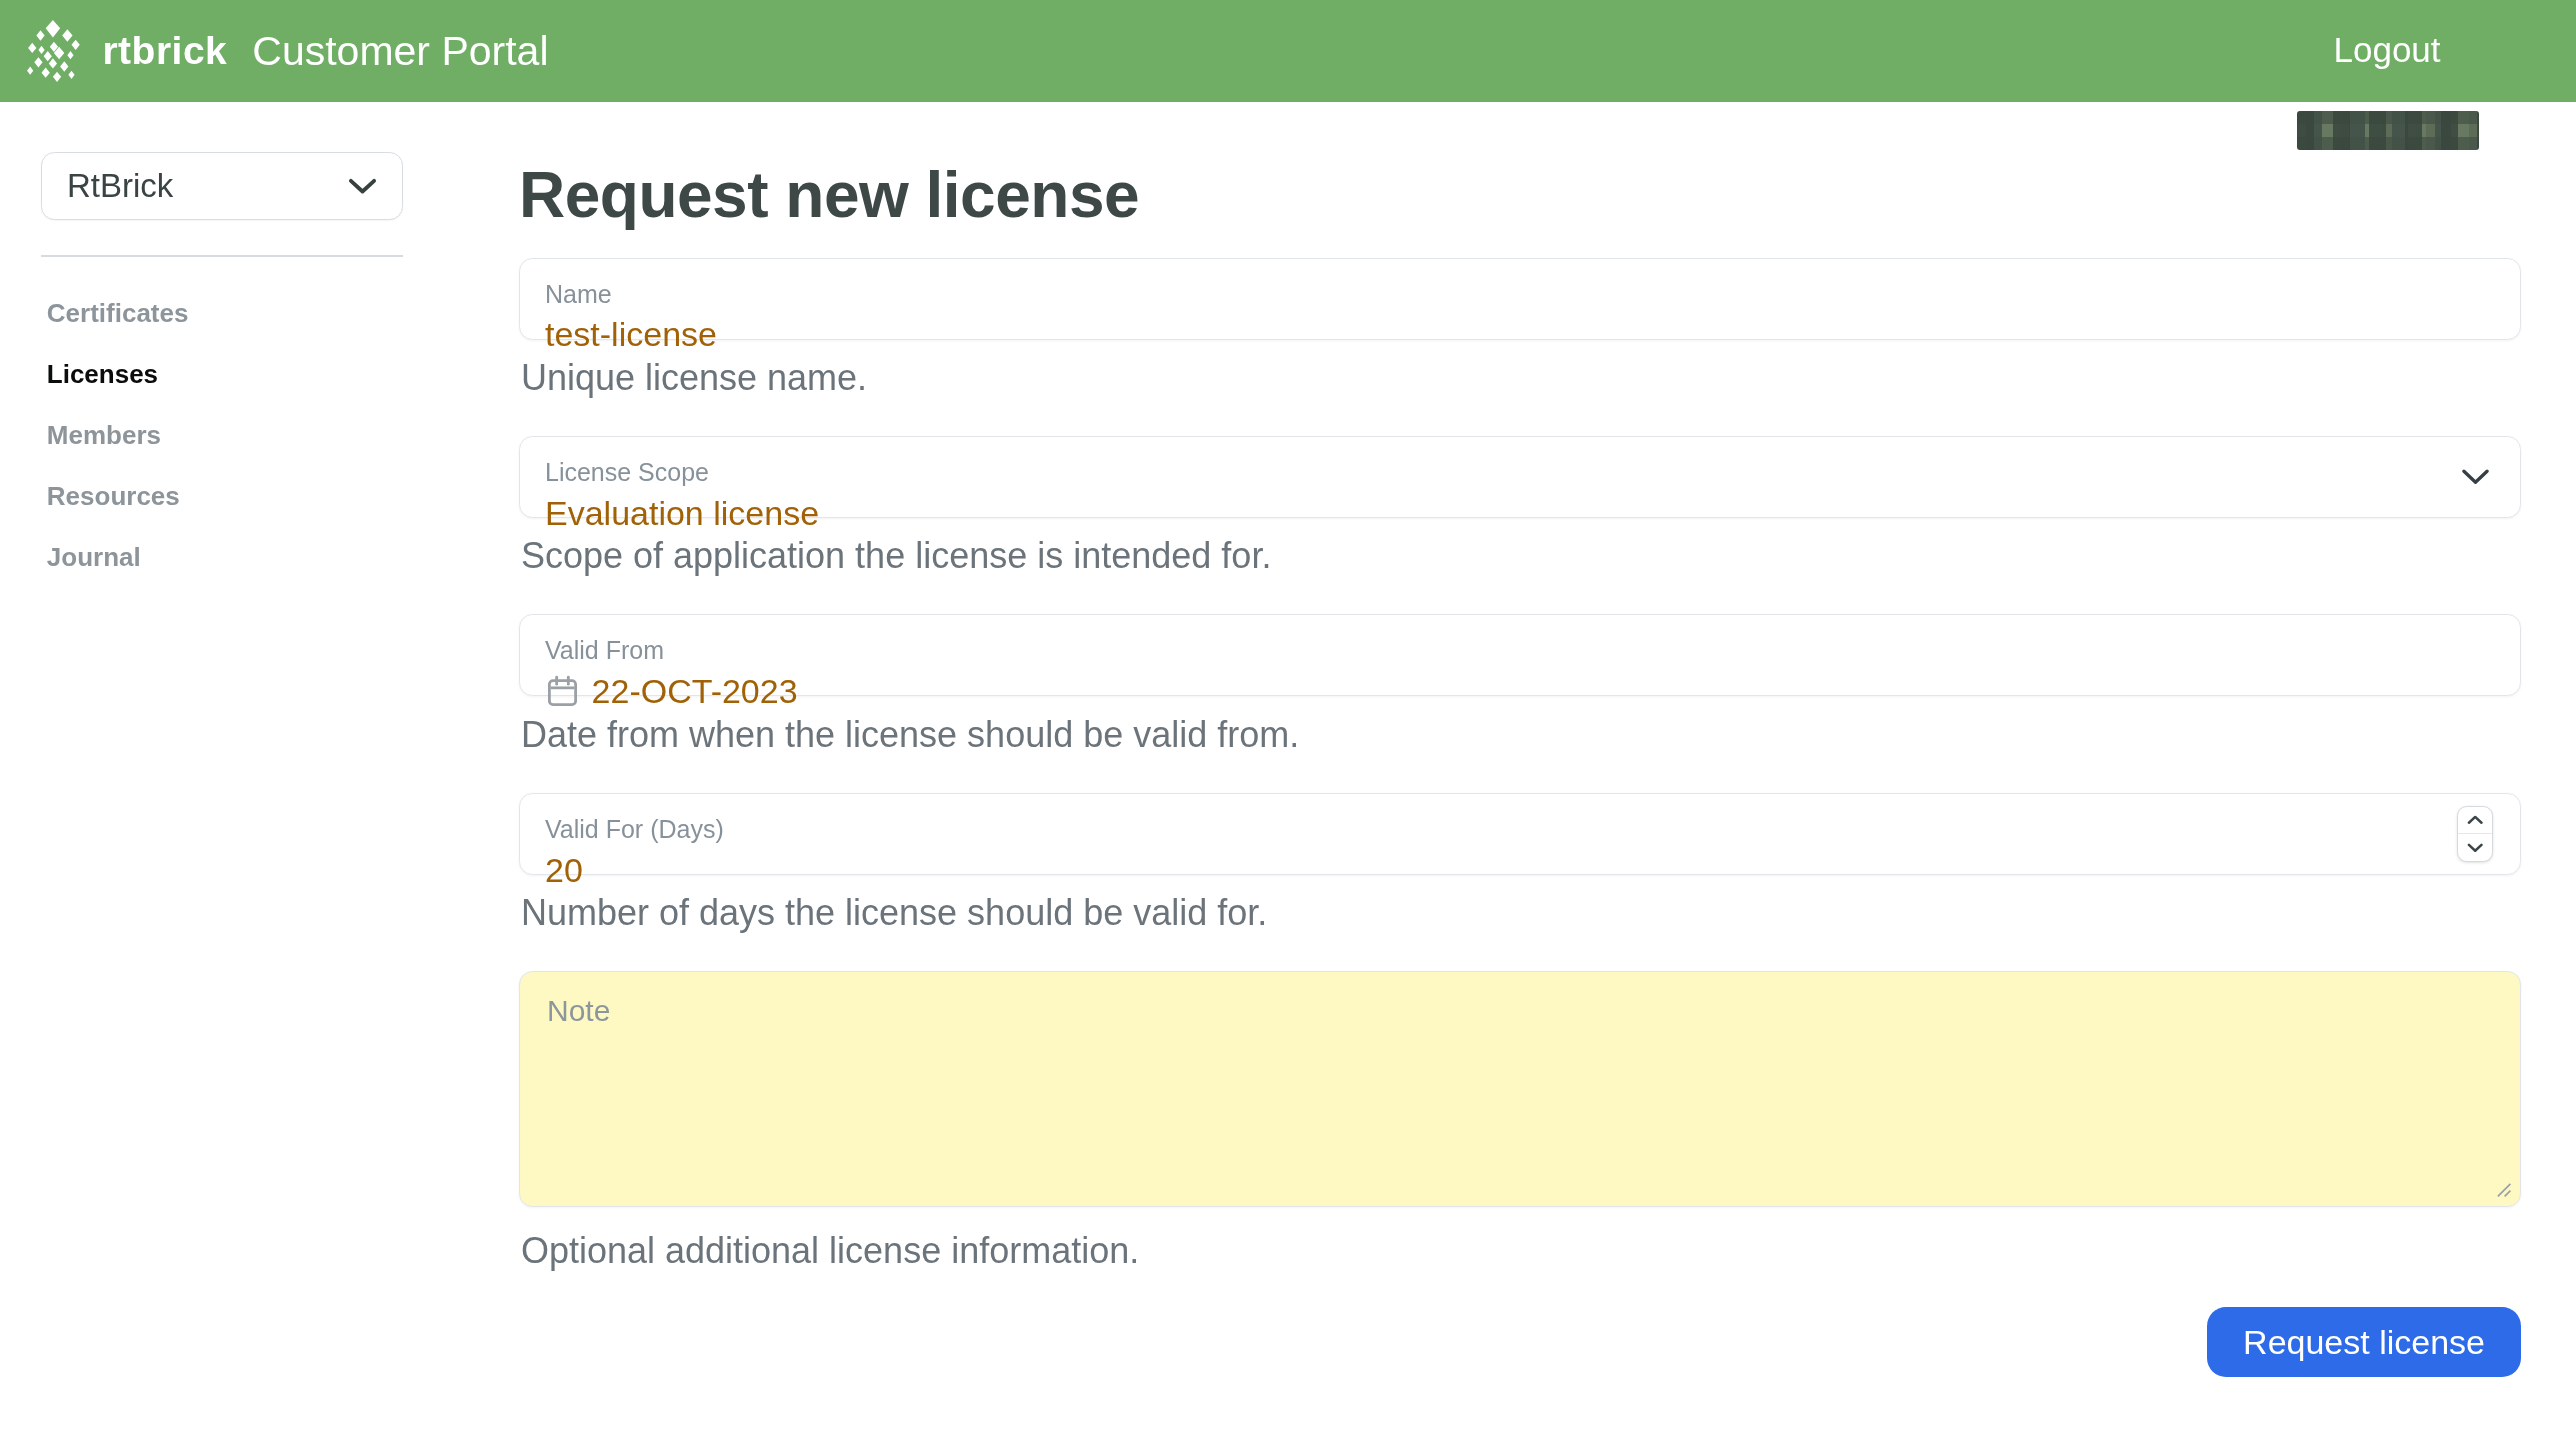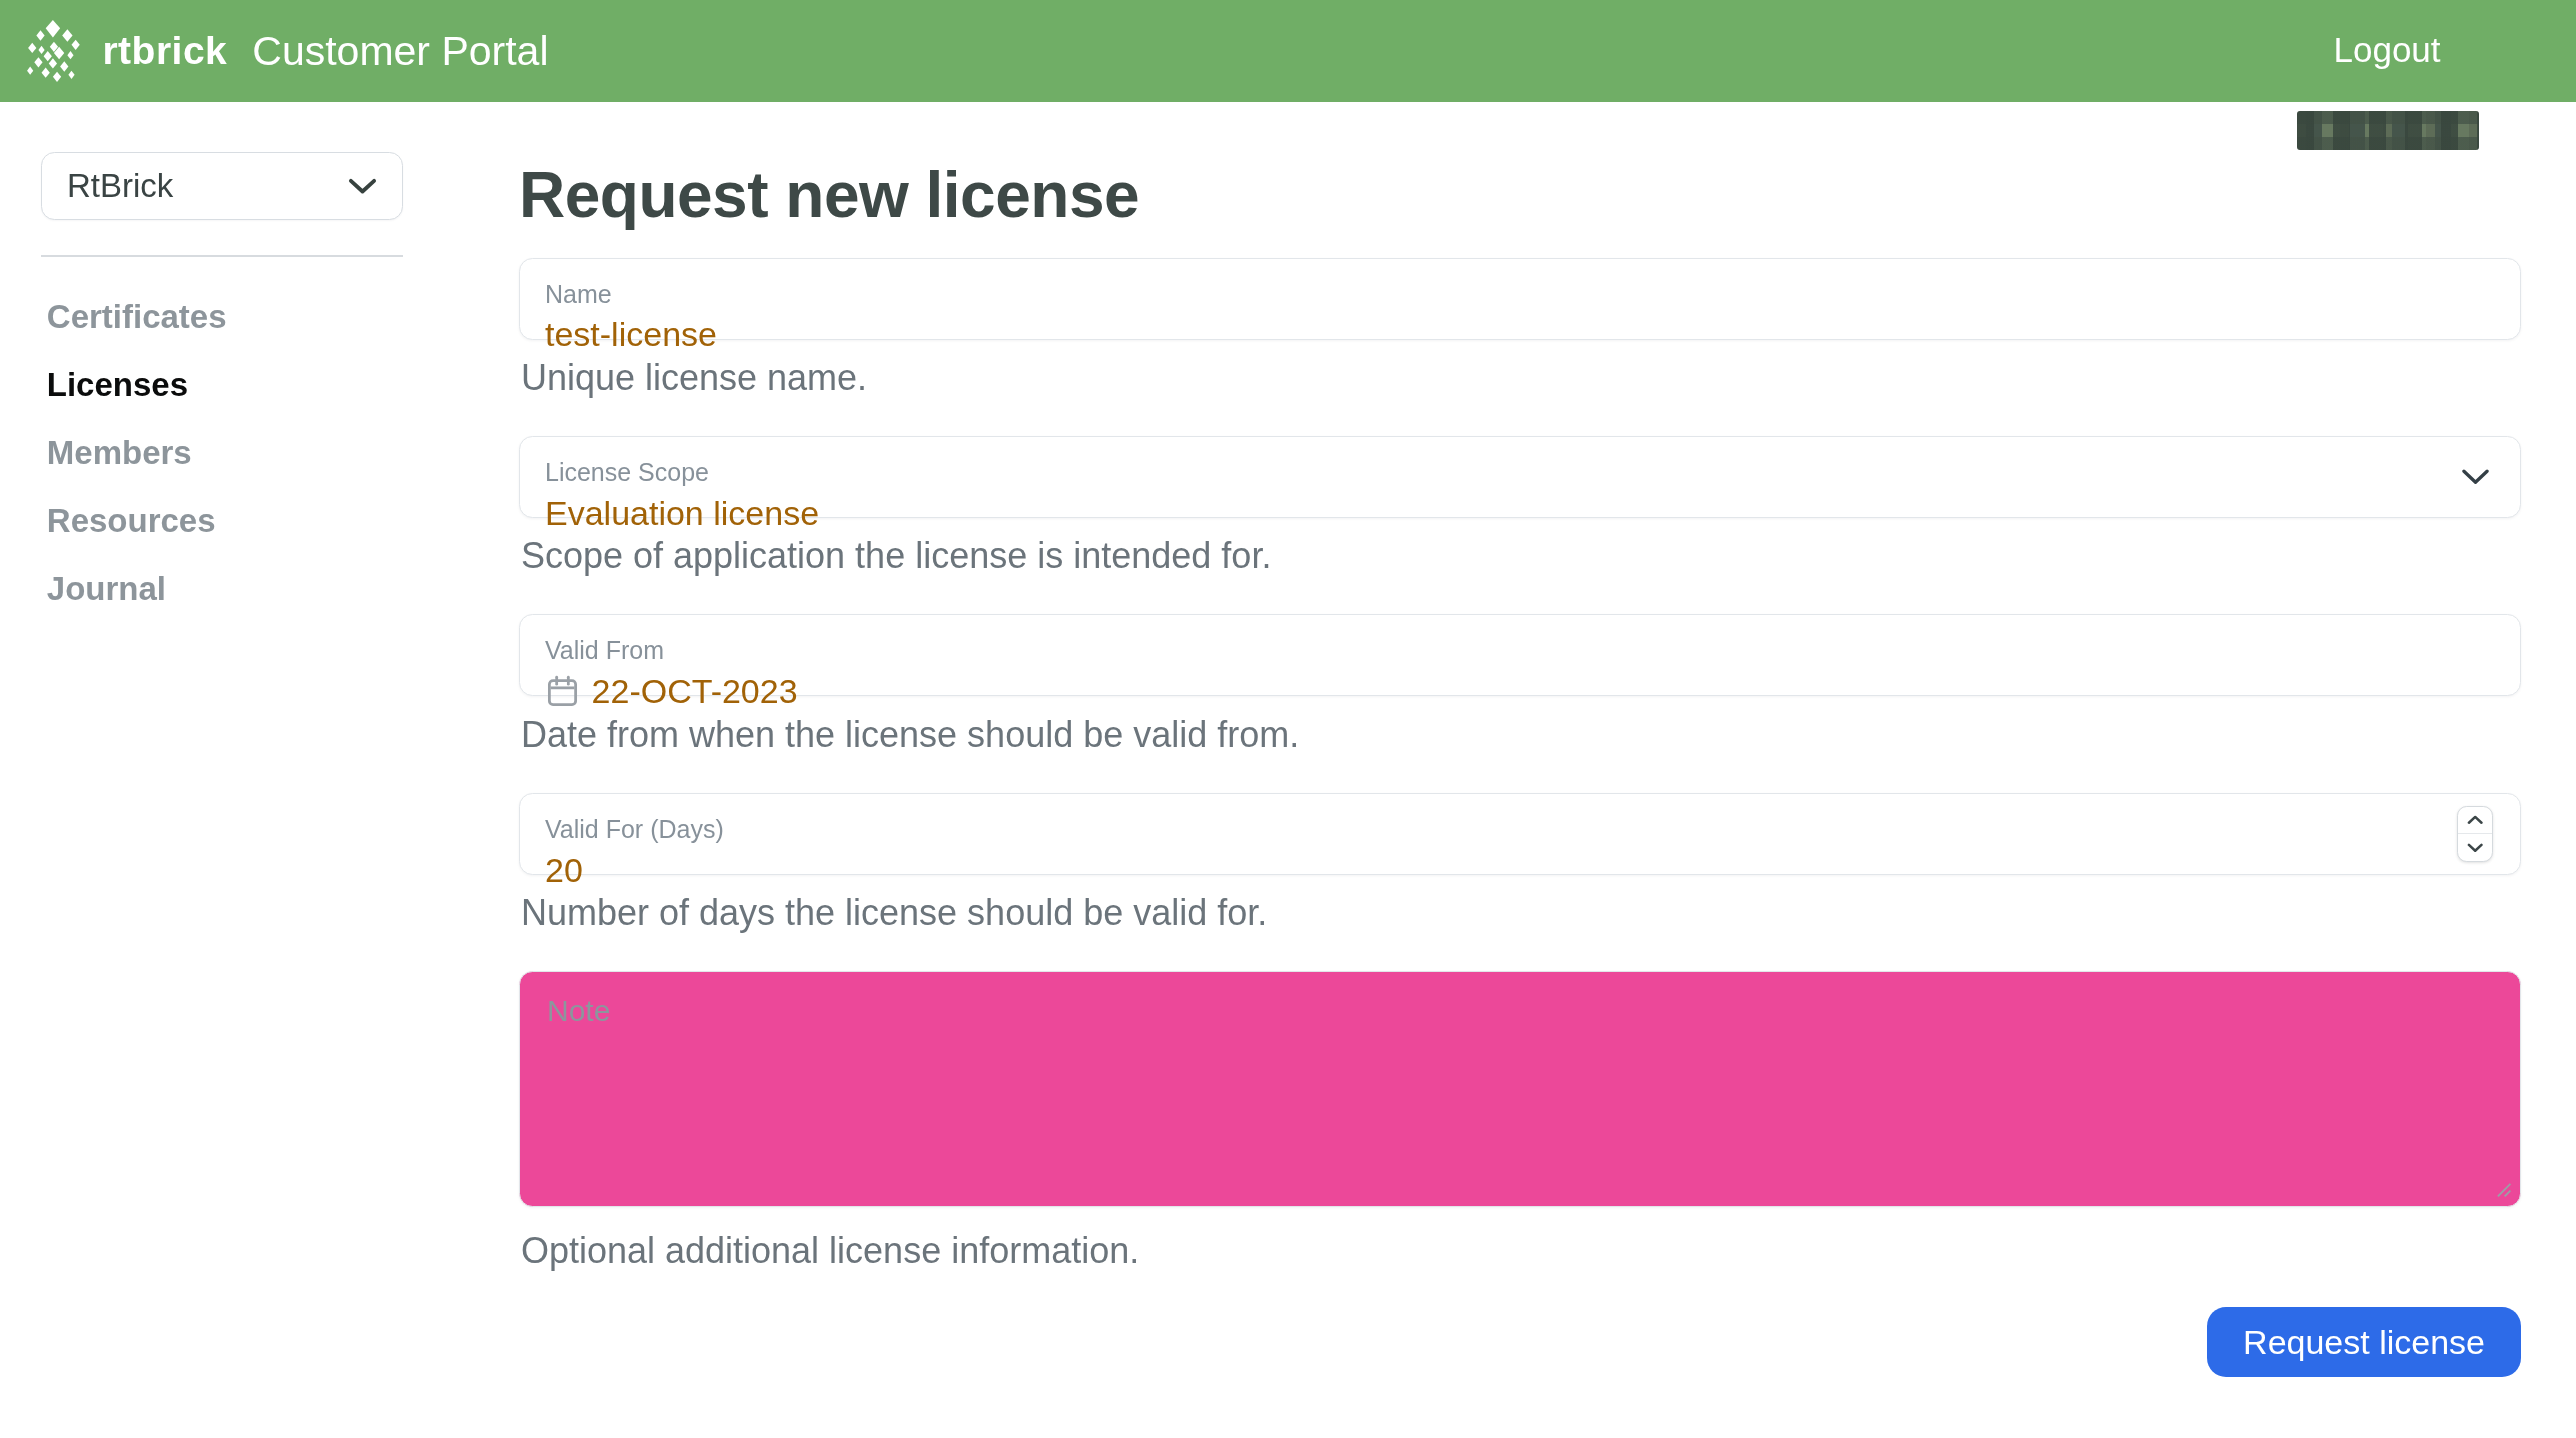--- a/index.html
+++ b/index.html
@@ -37,21 +37,21 @@
   .main { width:2002px; padding-top:46px; }
 
   
   .orgsel { width:362px; height:68px; border:1.9px solid #d8dde2; border-radius:13.5px;
             background:#fff; display:flex; align-items:center; justify-content:space-between;
             padding:0 25px; font-size:33px; color:#3a4444; cursor:pointer;
             box-shadow:0 1px 1.9px rgba(16,24,40,.04); }
   .sidediv { width:362px; height:1.9px; background:#d7dbdf; margin-top:35px; }
   .nav { list-style:none; margin:41px 0 0; padding:0 0 0 5.8px; display:flex;
          flex-direction:column; gap:30px; }
-  .nav li { font-size:33px; font-weight:700; color:#8d959b; cursor:pointer; }
+  .nav li { font-size:26px; font-weight:700; color:#8d959b; cursor:pointer; }
   .nav li.active { color:#0b0c0c; }
 
   
   h1 { margin:13.5px 0 29px; font-size:64px; line-height:1.05; font-weight:700;
        color:#3e4947; letter-spacing:-0.5px; }
   .fieldbox { position:relative; border:1.9px solid #e2e6ea; border-radius:13.5px;
               height:82px; padding:21px 25px 0; background:#fff;
               box-shadow:0 1px 2.9px rgba(16,24,40,.05); }
   .flabel { font-size:25px; color:#87919a; }
   .fvalue-row { display:flex; align-items:center; gap:11.6px; margin-top:6.8px; }
@@ -63,21 +63,21 @@
   .cal-icon { width:35px; height:35px; flex-shrink:0; }
 
   .stepper { position:absolute; right:27px; top:50%; transform:translateY(-50%);
              width:36px; height:56px; border:1.9px solid #d5dade; border-radius:9.7px;
              background:#fff; box-shadow:0 1px 2.9px rgba(0,0,0,.12);
              display:flex; flex-direction:column; overflow:hidden; }
   .stepper .half { flex:1; display:flex; align-items:center; justify-content:center; cursor:pointer; }
   .stepper .half.up { border-bottom:1px solid #e5e8eb; }
 
   .notebox { position:relative; height:236px; border:1.9px solid #e2e6ea; border-radius:13.5px;
-             padding:19.3px 25px; background:#ec4899; box-shadow:0 1px 2.9px rgba(16,24,40,.05); }
+             padding:19.3px 25px; background:#fef9c3; box-shadow:0 1px 2.9px rgba(16,24,40,.05); }
   textarea.note { width:100%; height:100%; border:none; outline:none; resize:none;
                   font-family:inherit; font-size:30px; color:#313d3c; background:transparent; }
   textarea.note::placeholder { color:#8c969d; }
   .resize-handle { position:absolute; right:8.7px; bottom:8.7px; }
 
   .fhelp.after-note { margin:23px 0 0 1.9px; }
   .btnrow { display:flex; justify-content:flex-end; margin-top:35px; }
   .btn { height:70px; padding:0 36px; background:#2d6be8; color:#fff; border:none;
          border-radius:19px; font-size:34px; font-family:inherit; cursor:pointer; }
 </style>

